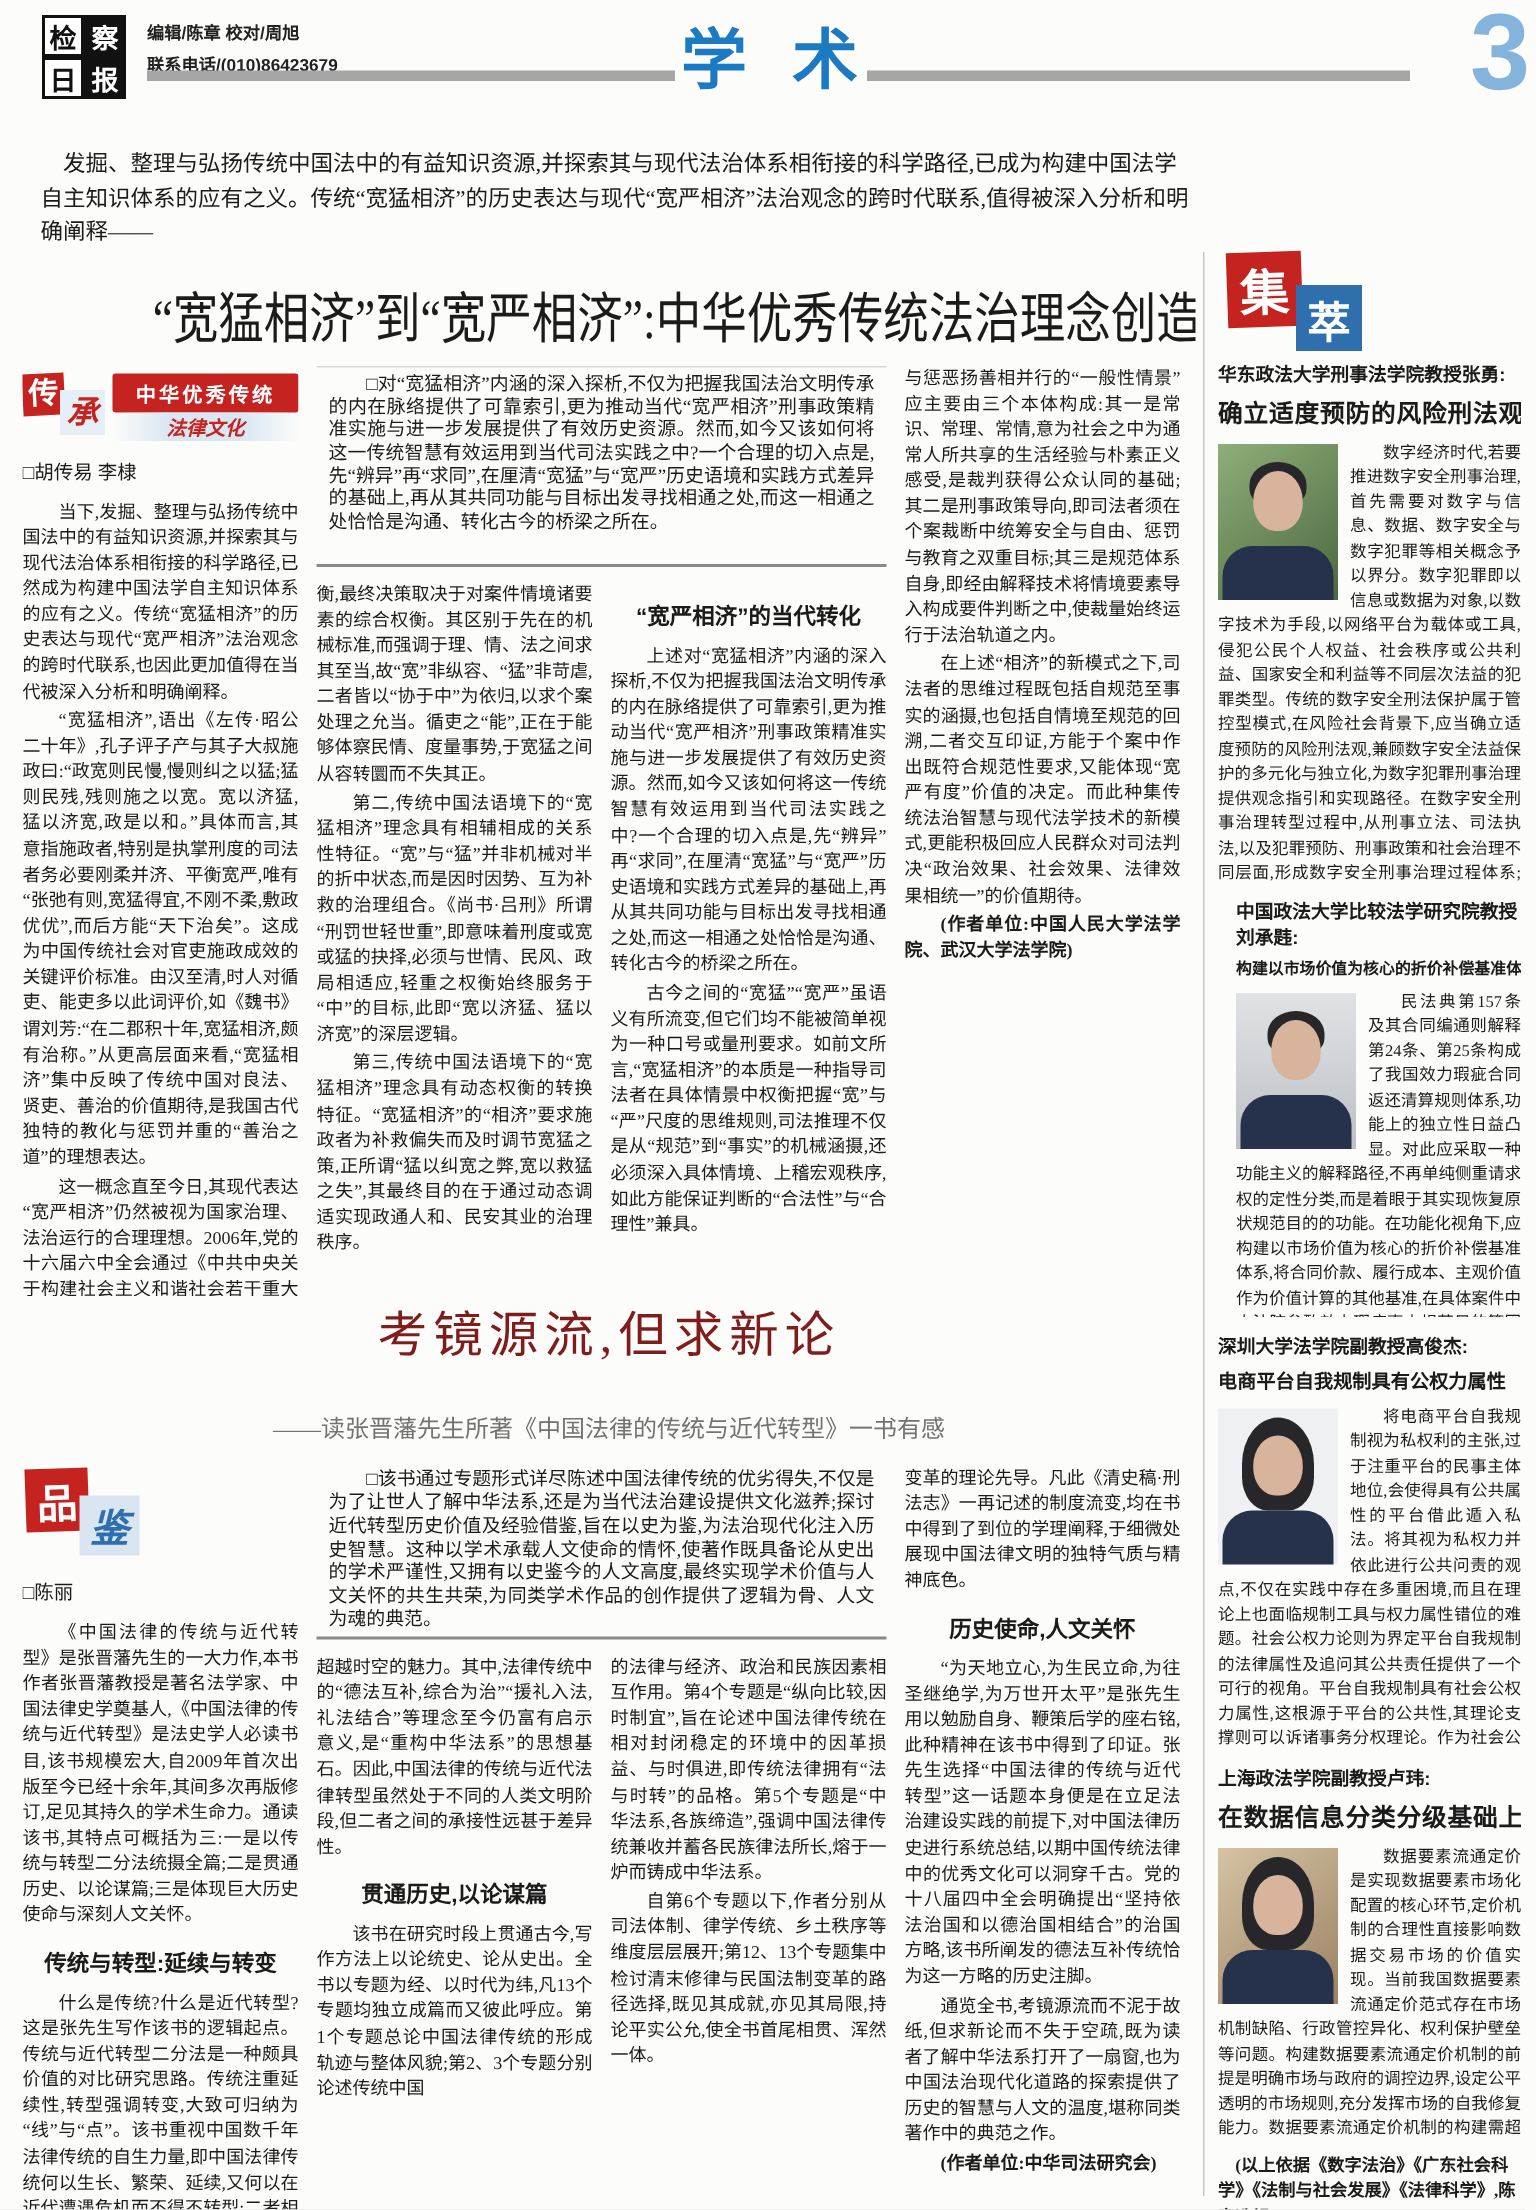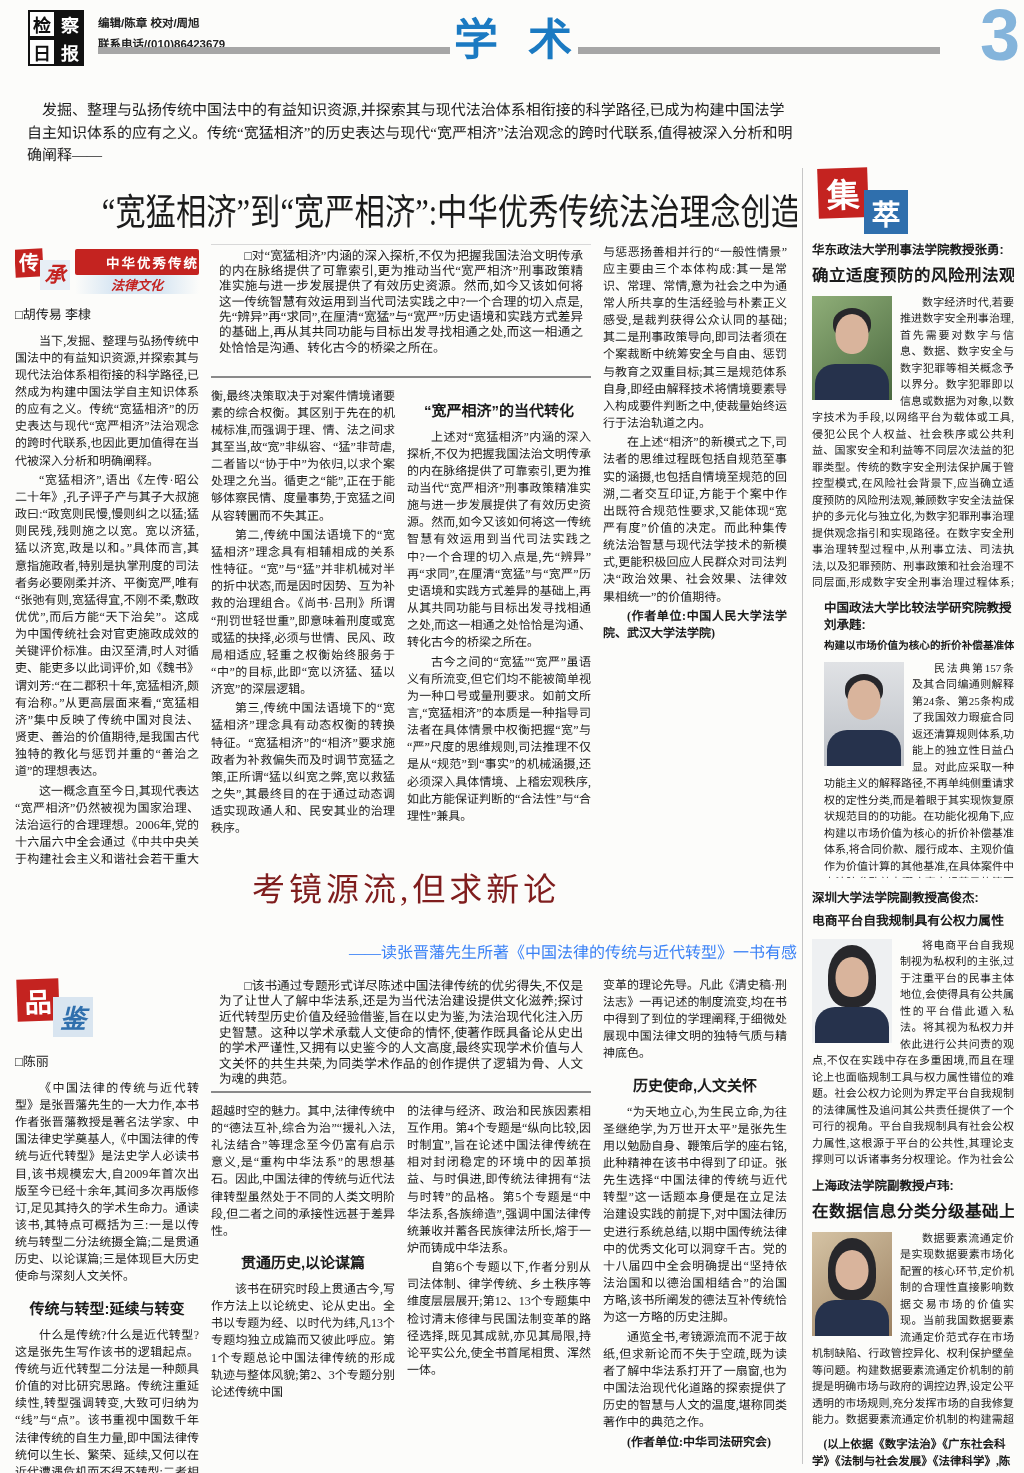--- a/index.html
+++ b/index.html
@@ -50,29 +50,29 @@
 
   
   .cc-logo{display:flex;height:52px;margin:0 0 8px;}
   .cc-seal{position:relative;width:60px;height:52px;flex:none;}
   .cc-s1{position:absolute;left:0;top:5px;width:28px;height:28px;background:#c42320;color:#fff;
          font:700 20px "Liberation Serif",serif;line-height:28px;text-align:center;transform:rotate(-3deg);}
   .cc-s2{position:absolute;left:25px;top:16px;width:30px;height:30px;background:#e7eff6;color:#c42320;
          font:italic 700 21px "Liberation Serif",serif;line-height:30px;text-align:center;}
   .cc-banner{flex:1;padding-top:5px;}
   .cc-top{background:#c42320;color:#fff;font:700 13.5px "Liberation Sans",sans-serif;
-          letter-spacing:2px;text-align:right;padding:3px 0;border-radius:2px;}
+          letter-spacing:2px;text-align:center;padding:3px 0;border-radius:2px;}
   .cc-bottom{font:italic 700 13px "Liberation Serif",serif;color:#c42320;text-align:center;
              margin-top:0;background:linear-gradient(90deg,transparent,#d9e7f3 30%,#d9e7f3 70%,transparent);}
   .byline{font-size:13px;margin:4px 0 10px;}
 
   
   .book-review{position:absolute;left:15px;top:836px;width:782px;}
   .br-title{text-align:center;font-size:33px;font-weight:400;letter-spacing:4px;color:#7f1d1d;}
-  .br-subtitle{text-align:right;font-size:16px;margin-top:7px;color:#3b82f6;}
+  .br-subtitle{text-align:center;font-size:16px;margin-top:7px;color:#737373;}
   .br-cols{display:flex;gap:12px;margin-top:14px;}
   .colB{width:184px;flex:none;height:535px;overflow:hidden;}
   .midB{width:380px;flex:none;}
   .sumbox2{height:116px;overflow:hidden;border-bottom:2px solid #8a8a8a;box-sizing:border-box;
            padding:2px 8px;font-size:12.6px;line-height:1.24;text-align:justify;text-indent:2em;}
   .mid-colsB{display:flex;gap:12px;margin-top:10px;}
   .mid-colB{width:184px;flex:none;height:409px;overflow:hidden;}
 
   
   .two-seal{position:relative;height:66px;width:108px;margin-bottom:8px;}

